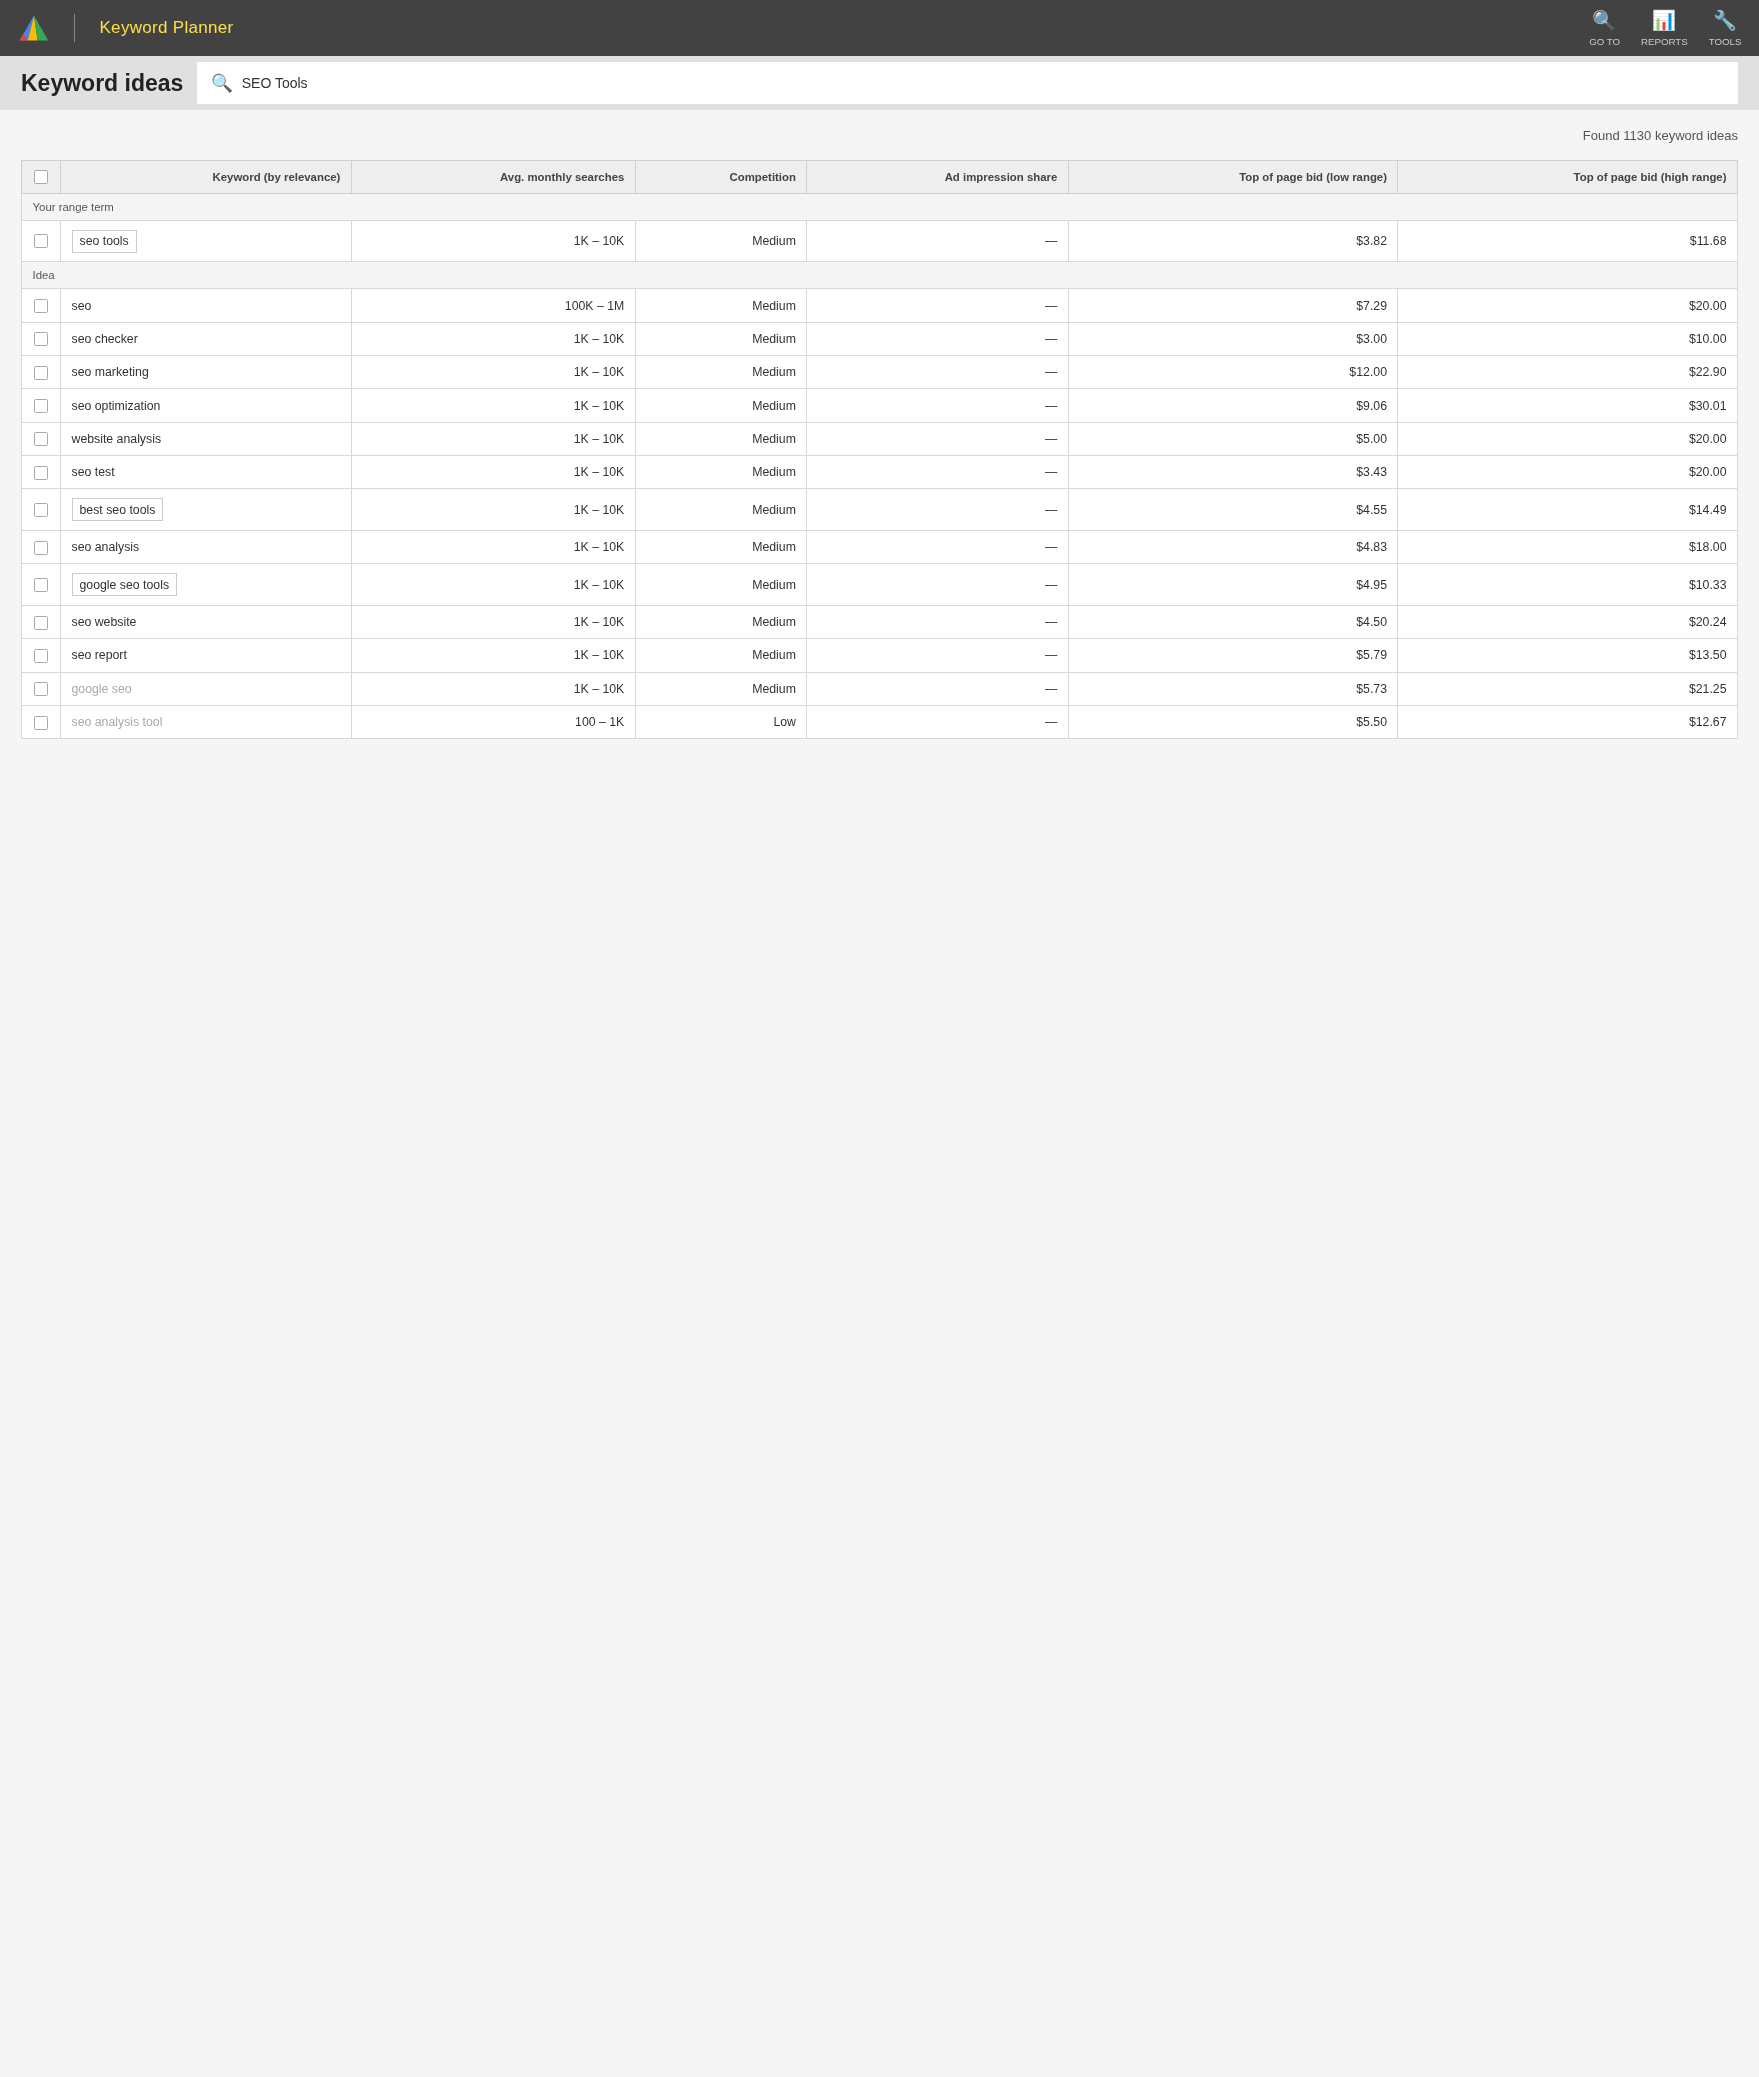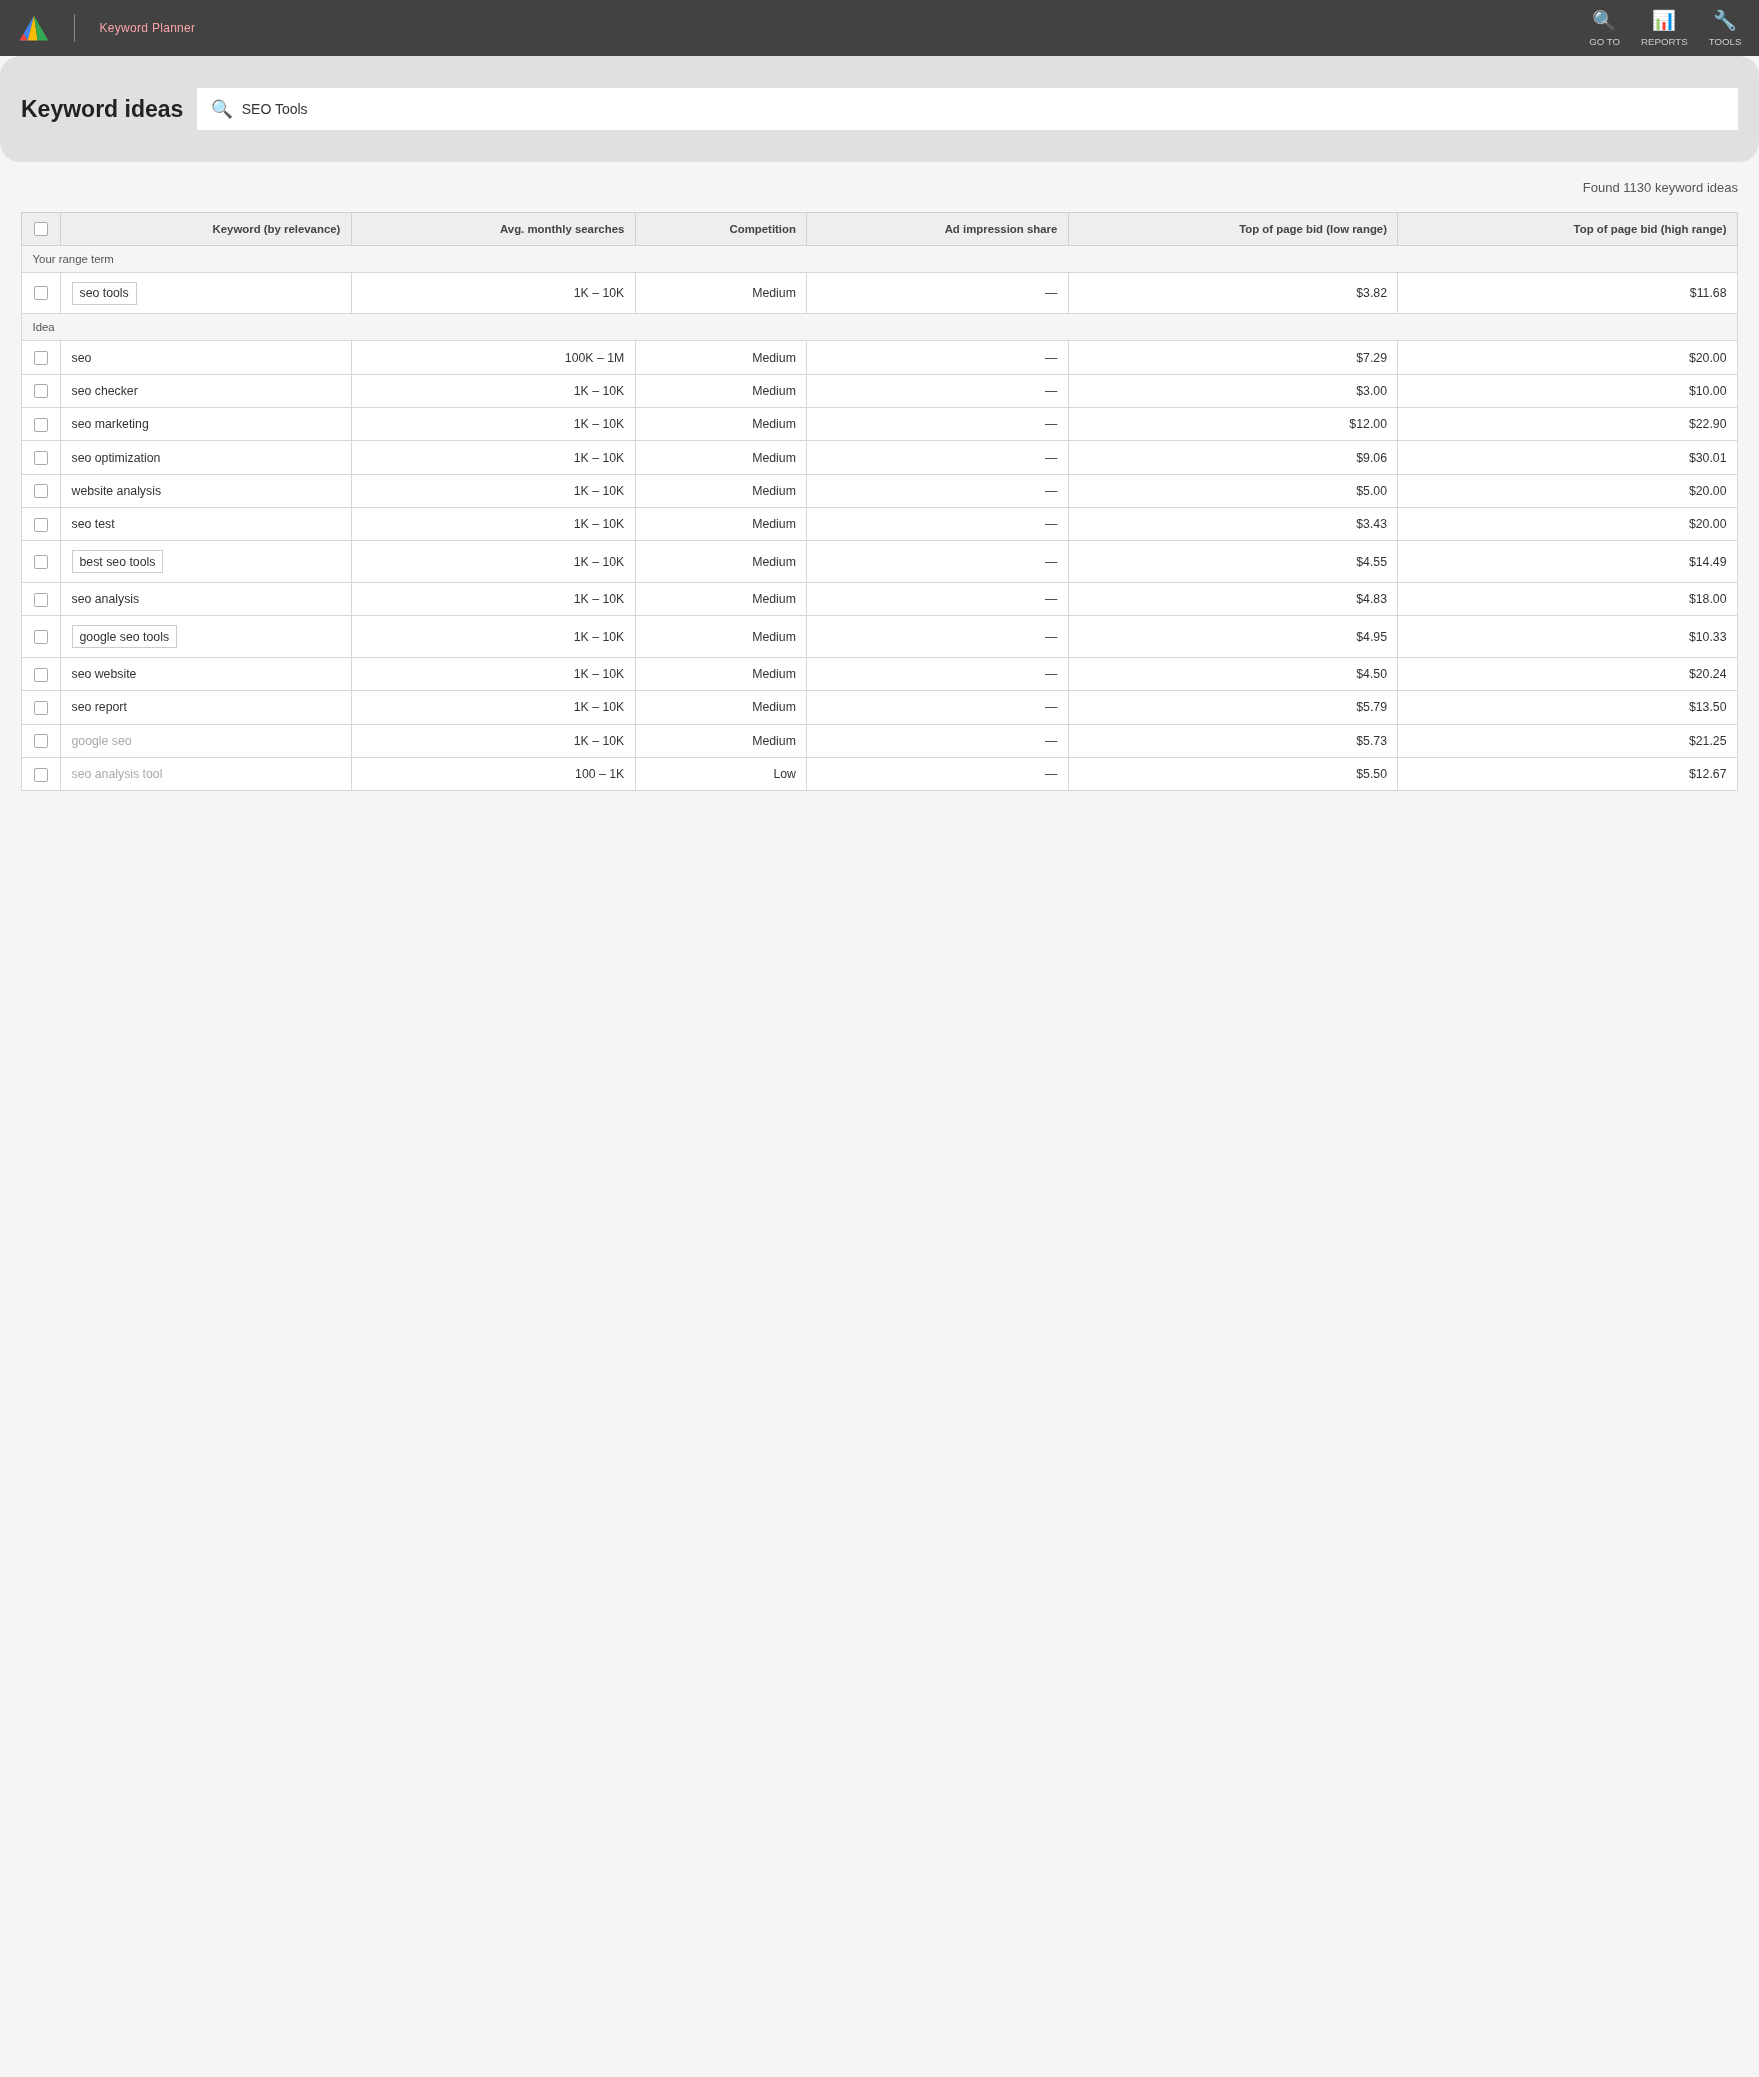--- a/index.html
+++ b/index.html
@@ -22,22 +22,22 @@
       width: 32px;
       height: 32px;
     }
     .header-divider {
       width: 0.9px;
       height: 28px;
       background: #888;
       margin: 0 14px;
     }
     .header-title {
-      color: #fca5a5;
-      font-size: 12px;
+      color: #fde047;
+      font-size: 17px;
       font-weight: normal;
       letter-spacing: 0.3px;
     }
     .header-nav {
       margin-left: auto;
       display: flex;
       gap: 21px;
       align-items: center;
     }
     .header-nav-item {
@@ -47,25 +47,24 @@
       color: #ccc;
       font-size: 9.7px;
       cursor: pointer;
       gap: 3.5px;
     }
     .nav-icon { font-size: 19.3px; color: #ccc; }
 
     
     .search-area {
       background: #e0e0e0;
-      padding: 32px 21px;
+      padding: 6px 21px;
       display: flex;
       align-items: center;
       gap: 0;
-      border-radius: 20px;
     }
     .page-title {
       font-size: 23px;
       font-weight: bold;
       color: #222;
       min-width: 176px;
     }
     .search-box {
       display: flex;
       align-items: center;

